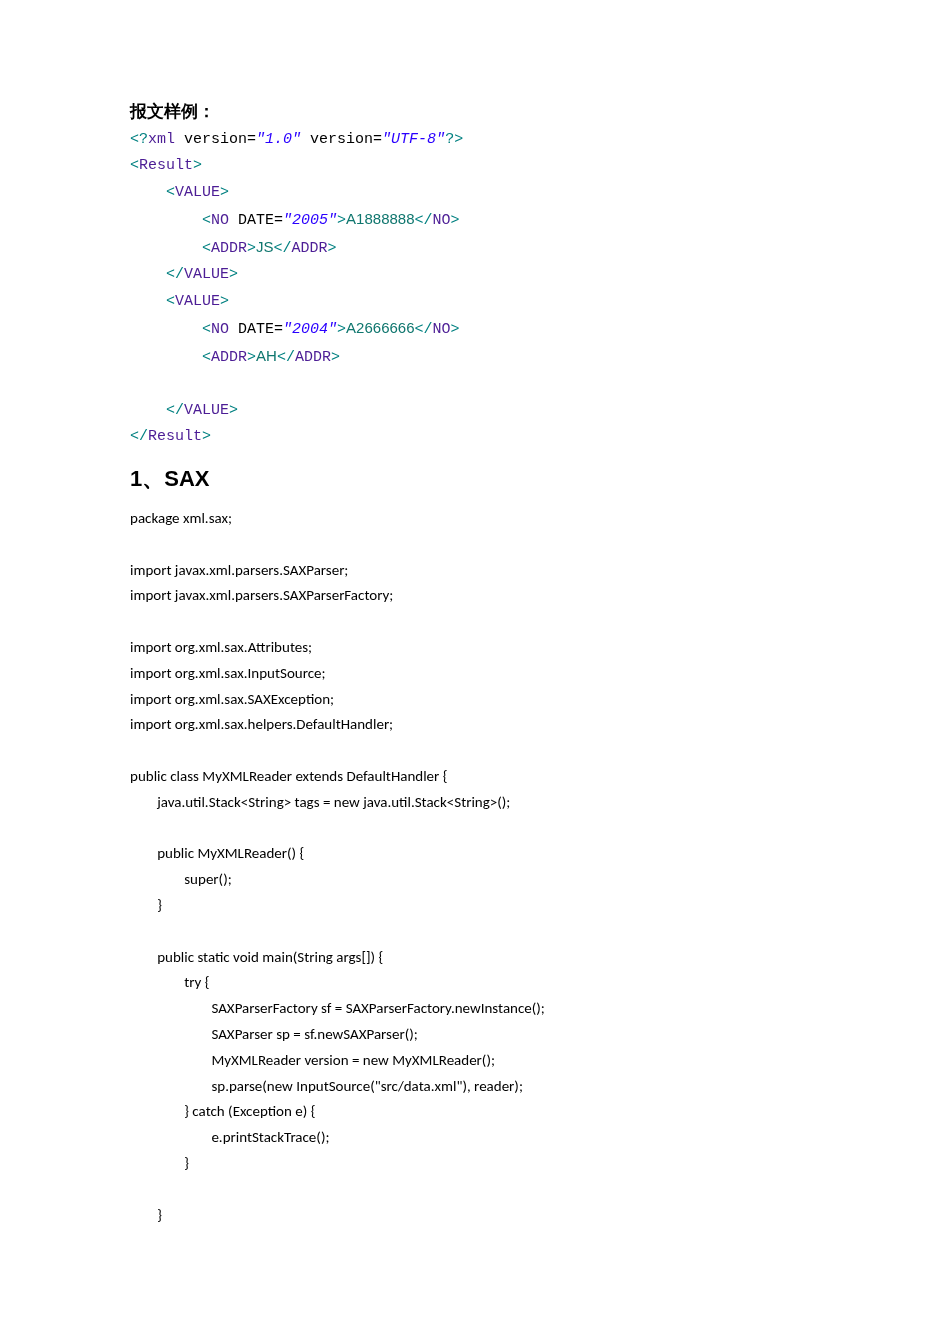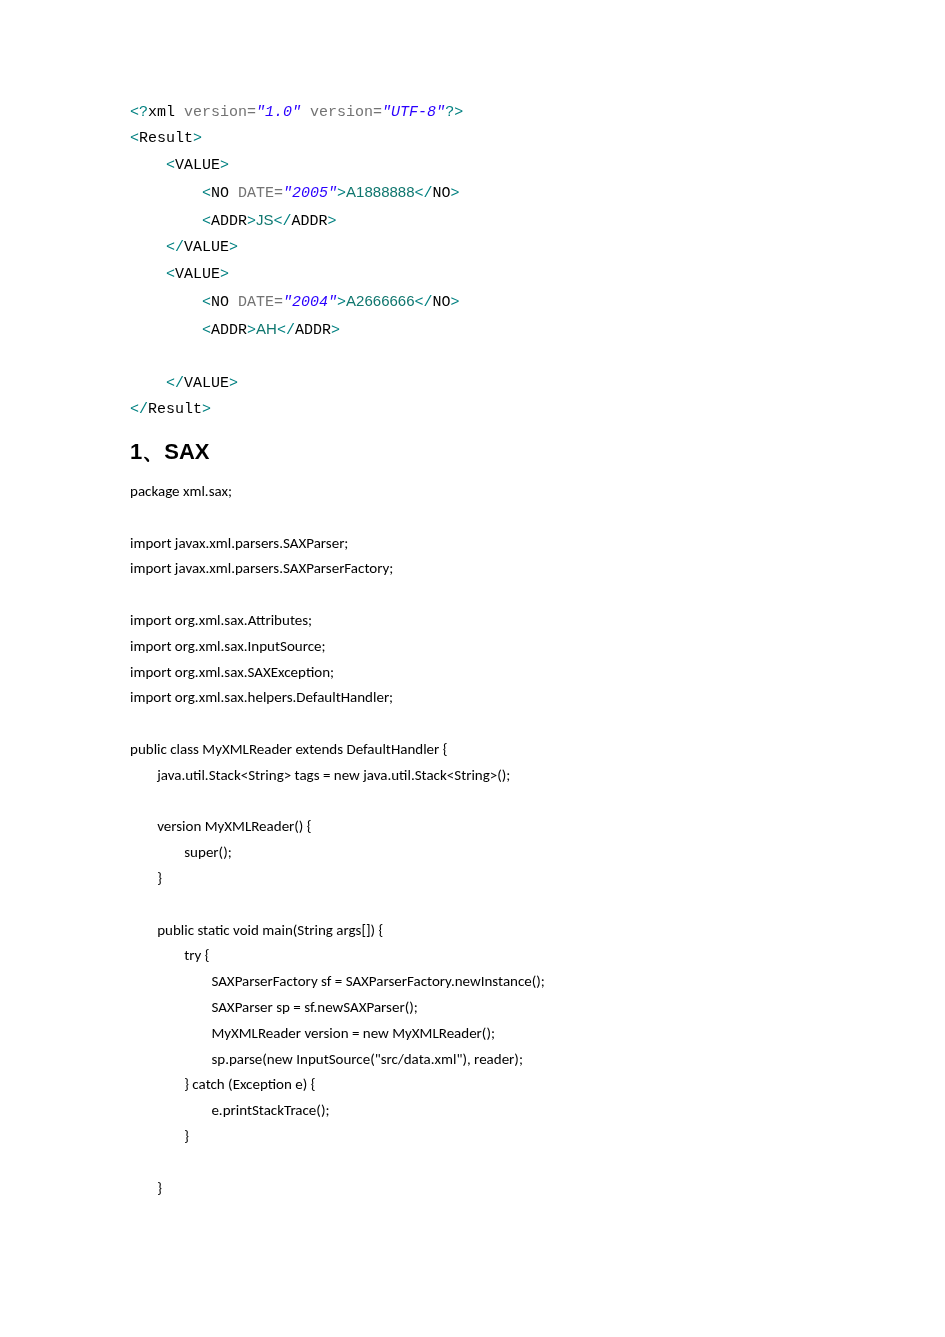--- a/index.html
+++ b/index.html
@@ -26,42 +26,43 @@
     font-size: 17px;
     margin: 0 0 4px 0;
   }
   .codeblock {
     font-family: Consolas, "Courier New", monospace;
     font-size: 15px;
     line-height: 1.75;
     white-space: pre;
   }
   .punc  { color: #008080; }
-  .name  { color: #000000; }
-  .attr  { color: #737373; }
+  .name  { color: #4c1d95; }
+  .attr  { color: #000000; }
   .str   { color: #2a00ff; font-style: italic; }
   .txt   { color: #0f766e; font-family: "Microsoft YaHei","SimSun",Arial,sans-serif; }
   .section-h {
     font-weight: bold;
     font-size: 22px;
     margin: 14px 0 12px 0;
   }
   .java {
     font-family: "Microsoft YaHei", Calibri, Arial, sans-serif;
     font-size: 15px;
     line-height: 1.72;
     white-space: pre;
   }
 </style>
 </head>
 <body>
 
 <div class="page">
 
 
+  <div class="h-sample">报文样例：</div>
 
   <div class="codeblock"><span class="punc">&lt;?</span><span class="name">xml</span><span class="punc"> </span><span class="attr">version=</span><span class="str">"1.0"</span><span class="punc"> </span><span class="attr">version=</span><span class="str">"UTF-8"</span><span class="punc">?&gt;</span>
 <span class="punc">&lt;</span><span class="name">Result</span><span class="punc">&gt;</span>
     <span class="punc">&lt;</span><span class="name">VALUE</span><span class="punc">&gt;</span>
         <span class="punc">&lt;</span><span class="name">NO</span><span class="punc"> </span><span class="attr">DATE=</span><span class="str">"2005"</span><span class="punc">&gt;</span><span class="txt">A1888888</span><span class="punc">&lt;/</span><span class="name">NO</span><span class="punc">&gt;</span>
         <span class="punc">&lt;</span><span class="name">ADDR</span><span class="punc">&gt;</span><span class="txt">JS</span><span class="punc">&lt;/</span><span class="name">ADDR</span><span class="punc">&gt;</span>
     <span class="punc">&lt;/</span><span class="name">VALUE</span><span class="punc">&gt;</span>
     <span class="punc">&lt;</span><span class="name">VALUE</span><span class="punc">&gt;</span>
         <span class="punc">&lt;</span><span class="name">NO</span><span class="punc"> </span><span class="attr">DATE=</span><span class="str">"2004"</span><span class="punc">&gt;</span><span class="txt">A2666666</span><span class="punc">&lt;/</span><span class="name">NO</span><span class="punc">&gt;</span>
         <span class="punc">&lt;</span><span class="name">ADDR</span><span class="punc">&gt;</span><span class="txt">AH</span><span class="punc">&lt;/</span><span class="name">ADDR</span><span class="punc">&gt;</span>
@@ -77,21 +78,21 @@
 <span>import javax.xml.parsers.SAXParserFactory;</span>
 <span></span>
 <span>import org.xml.sax.Attributes;</span>
 <span>import org.xml.sax.InputSource;</span>
 <span>import org.xml.sax.SAXException;</span>
 <span>import org.xml.sax.helpers.DefaultHandler;</span>
 <span></span>
 <span>public class MyXMLReader extends DefaultHandler {</span>
 <span>        java.util.Stack&lt;String&gt; tags = new java.util.Stack&lt;String&gt;();</span>
 <span></span>
-<span>        version MyXMLReader() {</span>
+<span>        public MyXMLReader() {</span>
 <span>                super();</span>
 <span>        }</span>
 <span></span>
 <span>        public static void main(String args[]) {</span>
 <span>                try {</span>
 <span>                        SAXParserFactory sf = SAXParserFactory.newInstance();</span>
 <span>                        SAXParser sp = sf.newSAXParser();</span>
 <span>                        MyXMLReader version = new MyXMLReader();</span>
 <span>                        sp.parse(new InputSource("src/data.xml"), reader);</span>
 <span>                } catch (Exception e) {</span>

